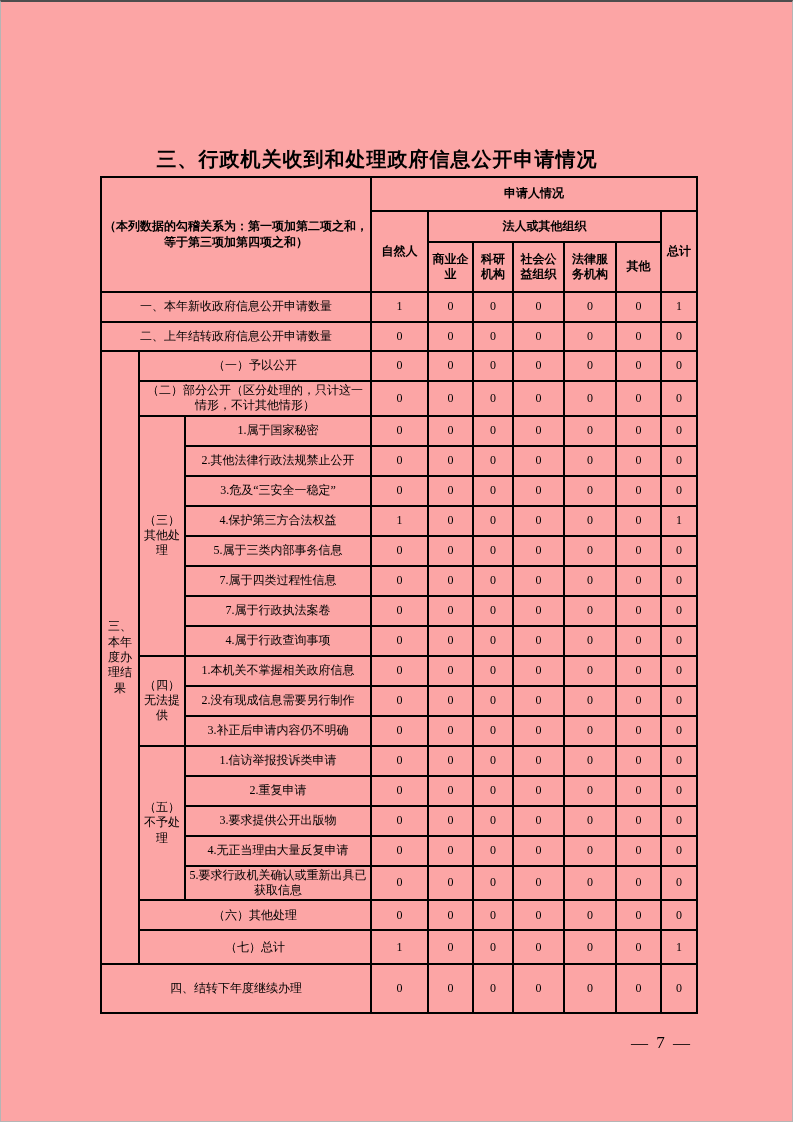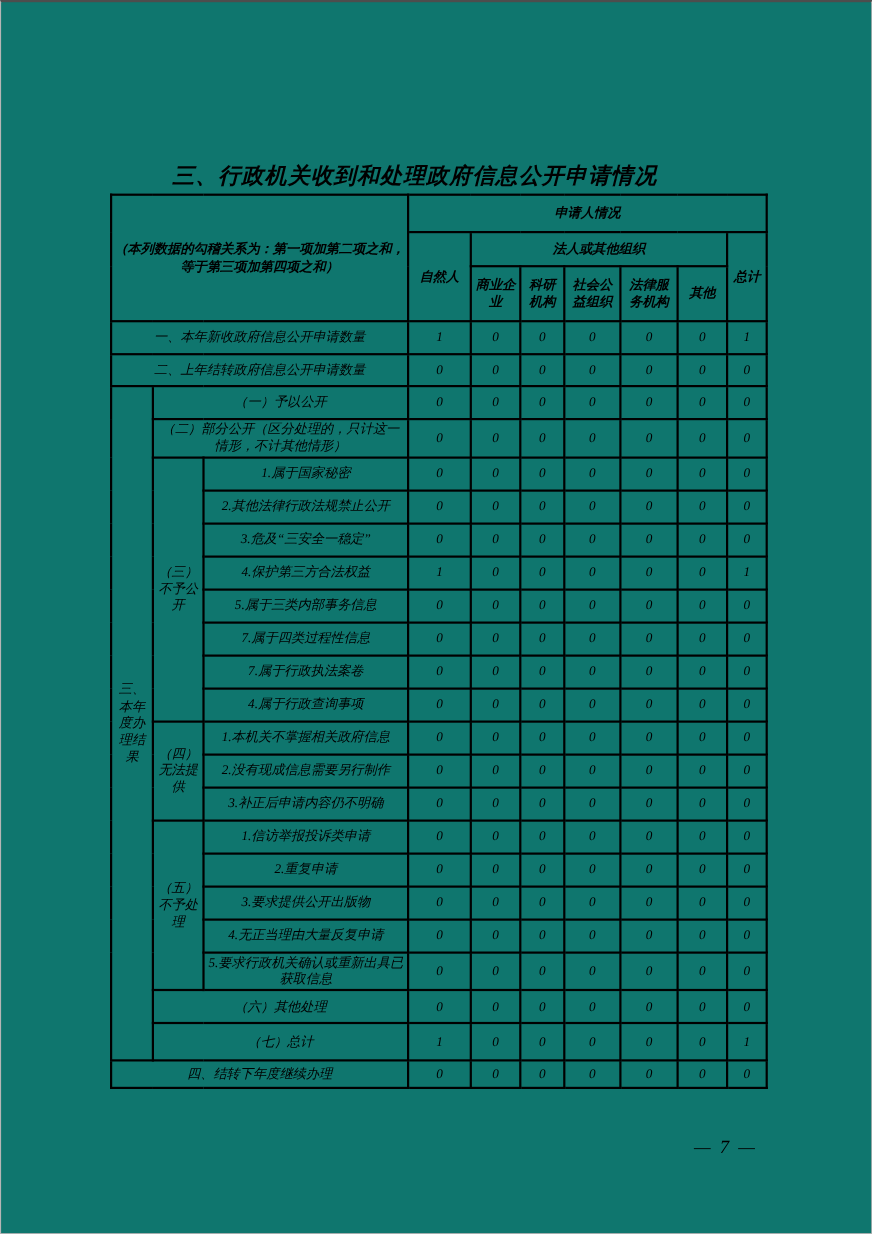--- a/index.html
+++ b/index.html
@@ -1,18 +1,18 @@
 <!DOCTYPE html>
 <html><head>
 <meta charset="utf-8">
 <style>
   html,body{margin:0;padding:0;background:#fff;}
-  .page{position:relative;width:793px;height:1122px;background:#0f766e;color:#000;
+  .page{position:relative;width:793px;height:1122px;background:#fca5a5;color:#000;
         font-family:"Liberation Serif","DejaVu Serif",serif;box-sizing:border-box;
-        border:1px solid #b5b5b5;border-top:2px solid #4d4d4d;overflow:hidden;font-style:italic;}
+        border:1px solid #b5b5b5;border-top:2px solid #4d4d4d;overflow:hidden;}
   .title{position:absolute;top:144px;left:0;width:752px;text-align:center;
          font-family:"Liberation Sans","DejaVu Sans",sans-serif;font-weight:700;
          font-size:20px;letter-spacing:1px;}
   table.report{position:absolute;top:174px;left:99px;width:596px;
                border-collapse:collapse;table-layout:fixed;}
   .report tr{height:30px;}
   .report td{border:2px solid #000;text-align:center;vertical-align:middle;
              font-size:12px;line-height:1.28;padding:1px 2px;overflow:hidden;}
   .hd{font-family:"Liberation Sans","DejaVu Sans",sans-serif;font-weight:700;}
   .hd2{padding:0 4px;}
@@ -97,21 +97,21 @@
         <td colspan="2">（二）部分公开（区分处理的，只计这一情形，不计其他情形）</td>
         <td>0</td>
         <td>0</td>
         <td>0</td>
         <td>0</td>
         <td>0</td>
         <td>0</td>
         <td>0</td>
       </tr>
       <tr>
-        <td class="grp" rowspan="8">（三）不予公开</td>
+        <td class="grp" rowspan="8">（三）其他处理</td>
         <td class="item">1.属于国家秘密</td>
         <td>0</td>
         <td>0</td>
         <td>0</td>
         <td>0</td>
         <td>0</td>
         <td>0</td>
         <td>0</td>
       </tr>
       <tr>
@@ -279,21 +279,21 @@
       <tr style="height:34px">
         <td colspan="2">（七）总计</td>
         <td>1</td>
         <td>0</td>
         <td>0</td>
         <td>0</td>
         <td>0</td>
         <td>0</td>
         <td>1</td>
       </tr>
-      <tr style="height:25px">
+      <tr style="height:49px">
         <td colspan="3">四、结转下年度继续办理</td>
         <td>0</td>
         <td>0</td>
         <td>0</td>
         <td>0</td>
         <td>0</td>
         <td>0</td>
         <td>0</td>
       </tr>
     </tbody>

